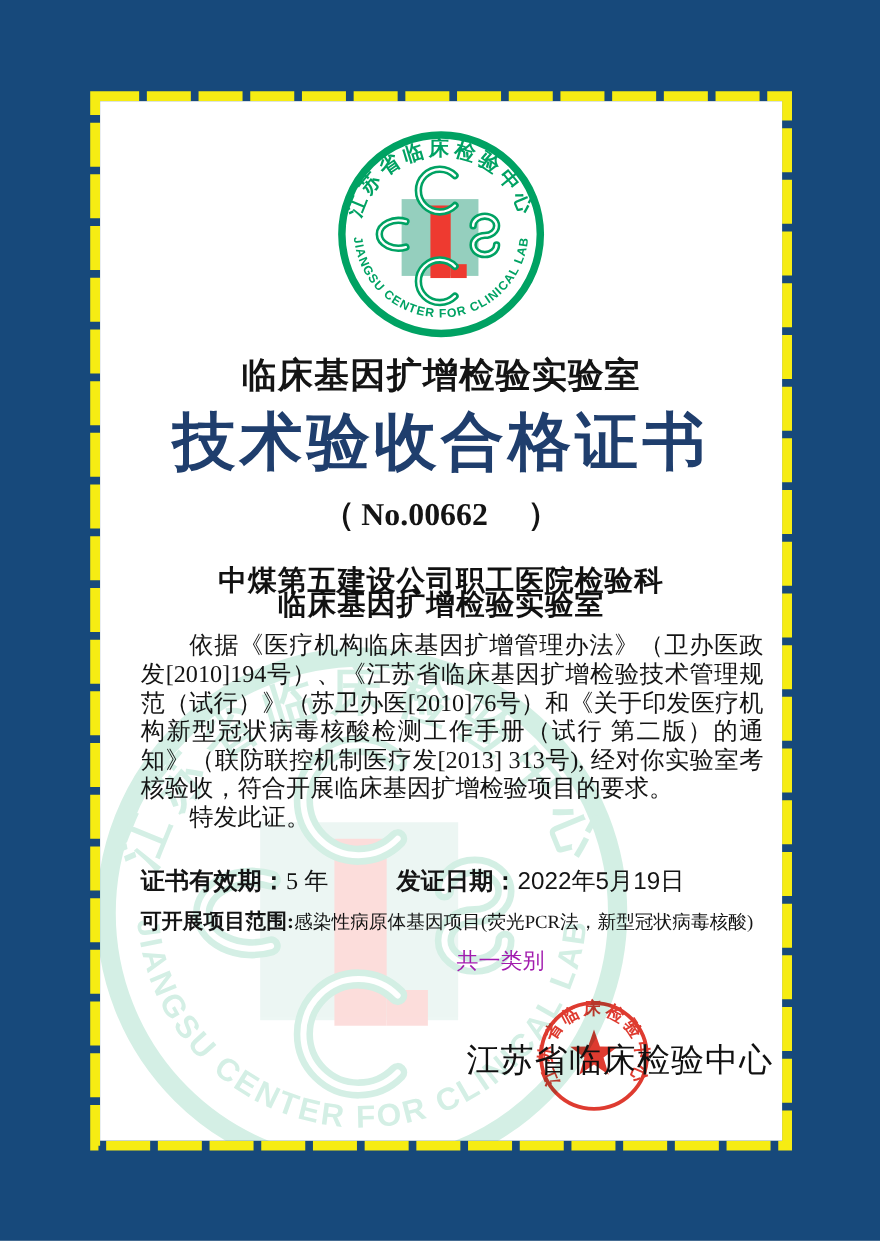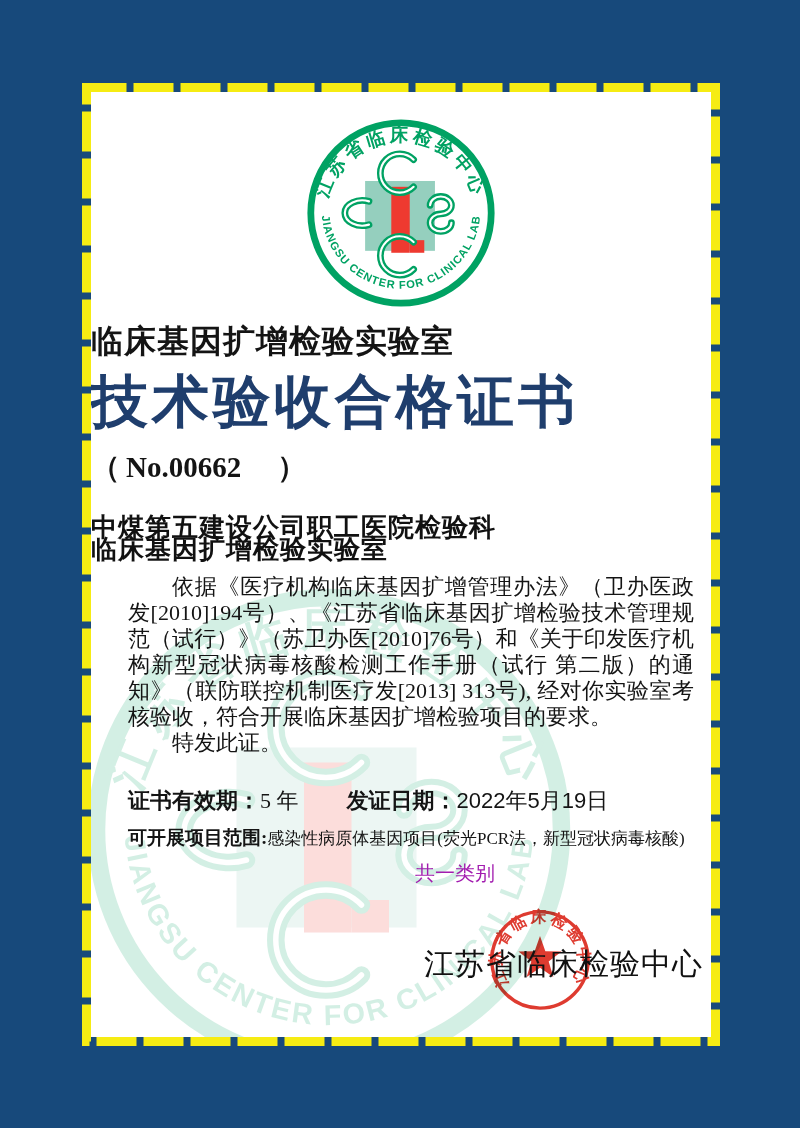--- a/index.html
+++ b/index.html
@@ -16,21 +16,21 @@
     background:#ffffff; overflow:hidden; z-index:2;
   }
   .watermark {
     position:absolute; left:-12px; top:488px; width:500px; height:500px;
     opacity:0.17; z-index:0; pointer-events:none;
   }
   .header-logo {
     position:absolute; top:24px; left:50%; transform:translateX(-50%);
     width:194px; height:194px; z-index:1;
   }
-  .centered { position:absolute; left:0; width:100%; text-align:left; z-index:1; }
+  .centered { position:absolute; left:0; width:100%; text-align:center; z-index:1; }
   .subtitle { top:228px; font-size:32px; font-weight:bold; color:#141414; letter-spacing:1px; }
   .main-title {
     top:272px; font-size:57px; font-weight:900; color:#1f3e6d; letter-spacing:4px;
     font-family:"Liberation Sans","DejaVu Sans",sans-serif;
   }
   .cert-no { top:356px; font-size:29px; font-weight:bold; color:#141414; }
   .cert-no .no-label { margin-left:6px; margin-right:0; }
   .cert-no .no-close { margin-left:36px; }
   .org-line {
     font-size:26px; font-weight:bold; color:#111;
@@ -42,21 +42,21 @@
     position:absolute; left:37px; top:482px; width:566px;
     font-size:22px; line-height:26px; color:#141414; text-align:justify; z-index:1;
   }
   .body-text p { margin:0; text-indent:2em; }
   .body-text p.closing { font-weight:normal; }
   .meta-row {
     position:absolute; left:37px; top:694px; font-size:22px; color:#141414;
     white-space:nowrap; z-index:1;
   }
   .meta-row .lbl { font-weight:bold;font-family:Liberation Serif, serif; }
-  .meta-row .date-group { margin-left:48px; }
+  .meta-row .date-group { margin-left:62px; }
   .meta-row .val-sans { font-family:"Liberation Sans","DejaVu Sans",sans-serif; }
   .scope-row {
     position:absolute; left:37px; top:733px; width:580px; white-space:nowrap;
     color:#141414; z-index:1;
   }
   .scope-row .lbl { font-size:19px; font-weight:bold; }
   .scope-row .val { font-size:17px; }
   .scope-cat { position:absolute; left:324px; top:768px; font-size:20px; color:#a21caf; z-index:1; }
   .issuer {
     position:absolute; right:8px; top:852px; font-size:30px; letter-spacing:1px;

